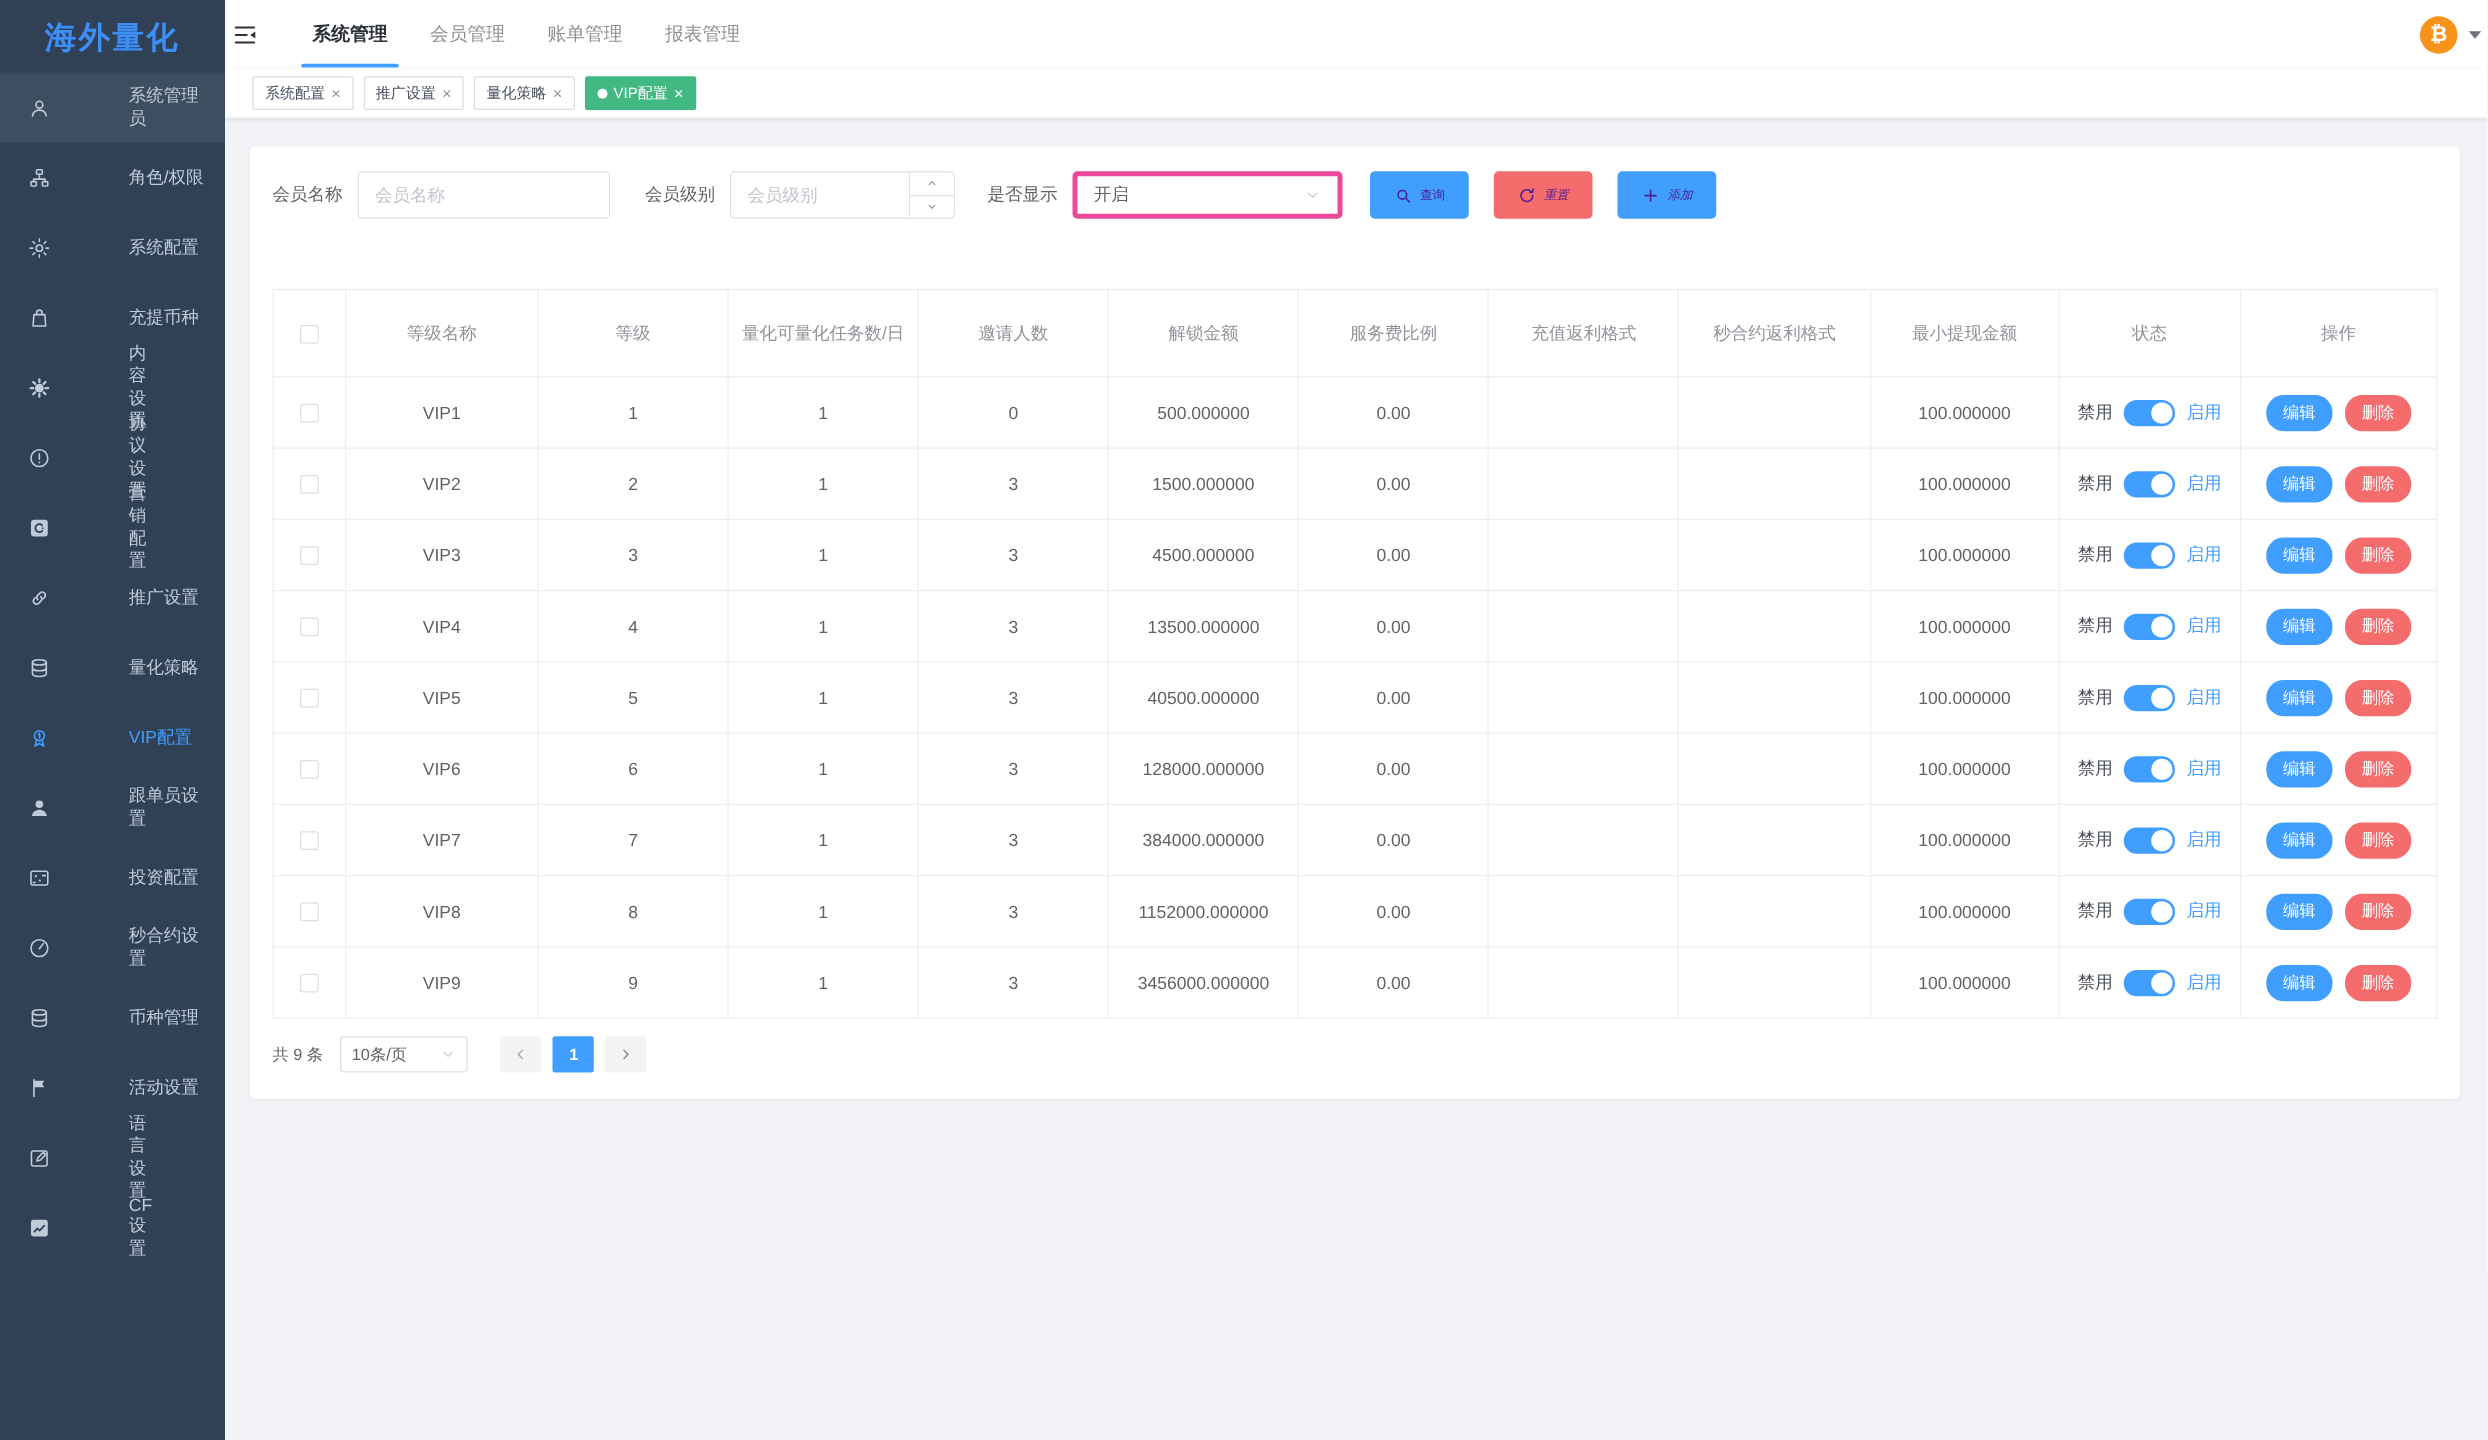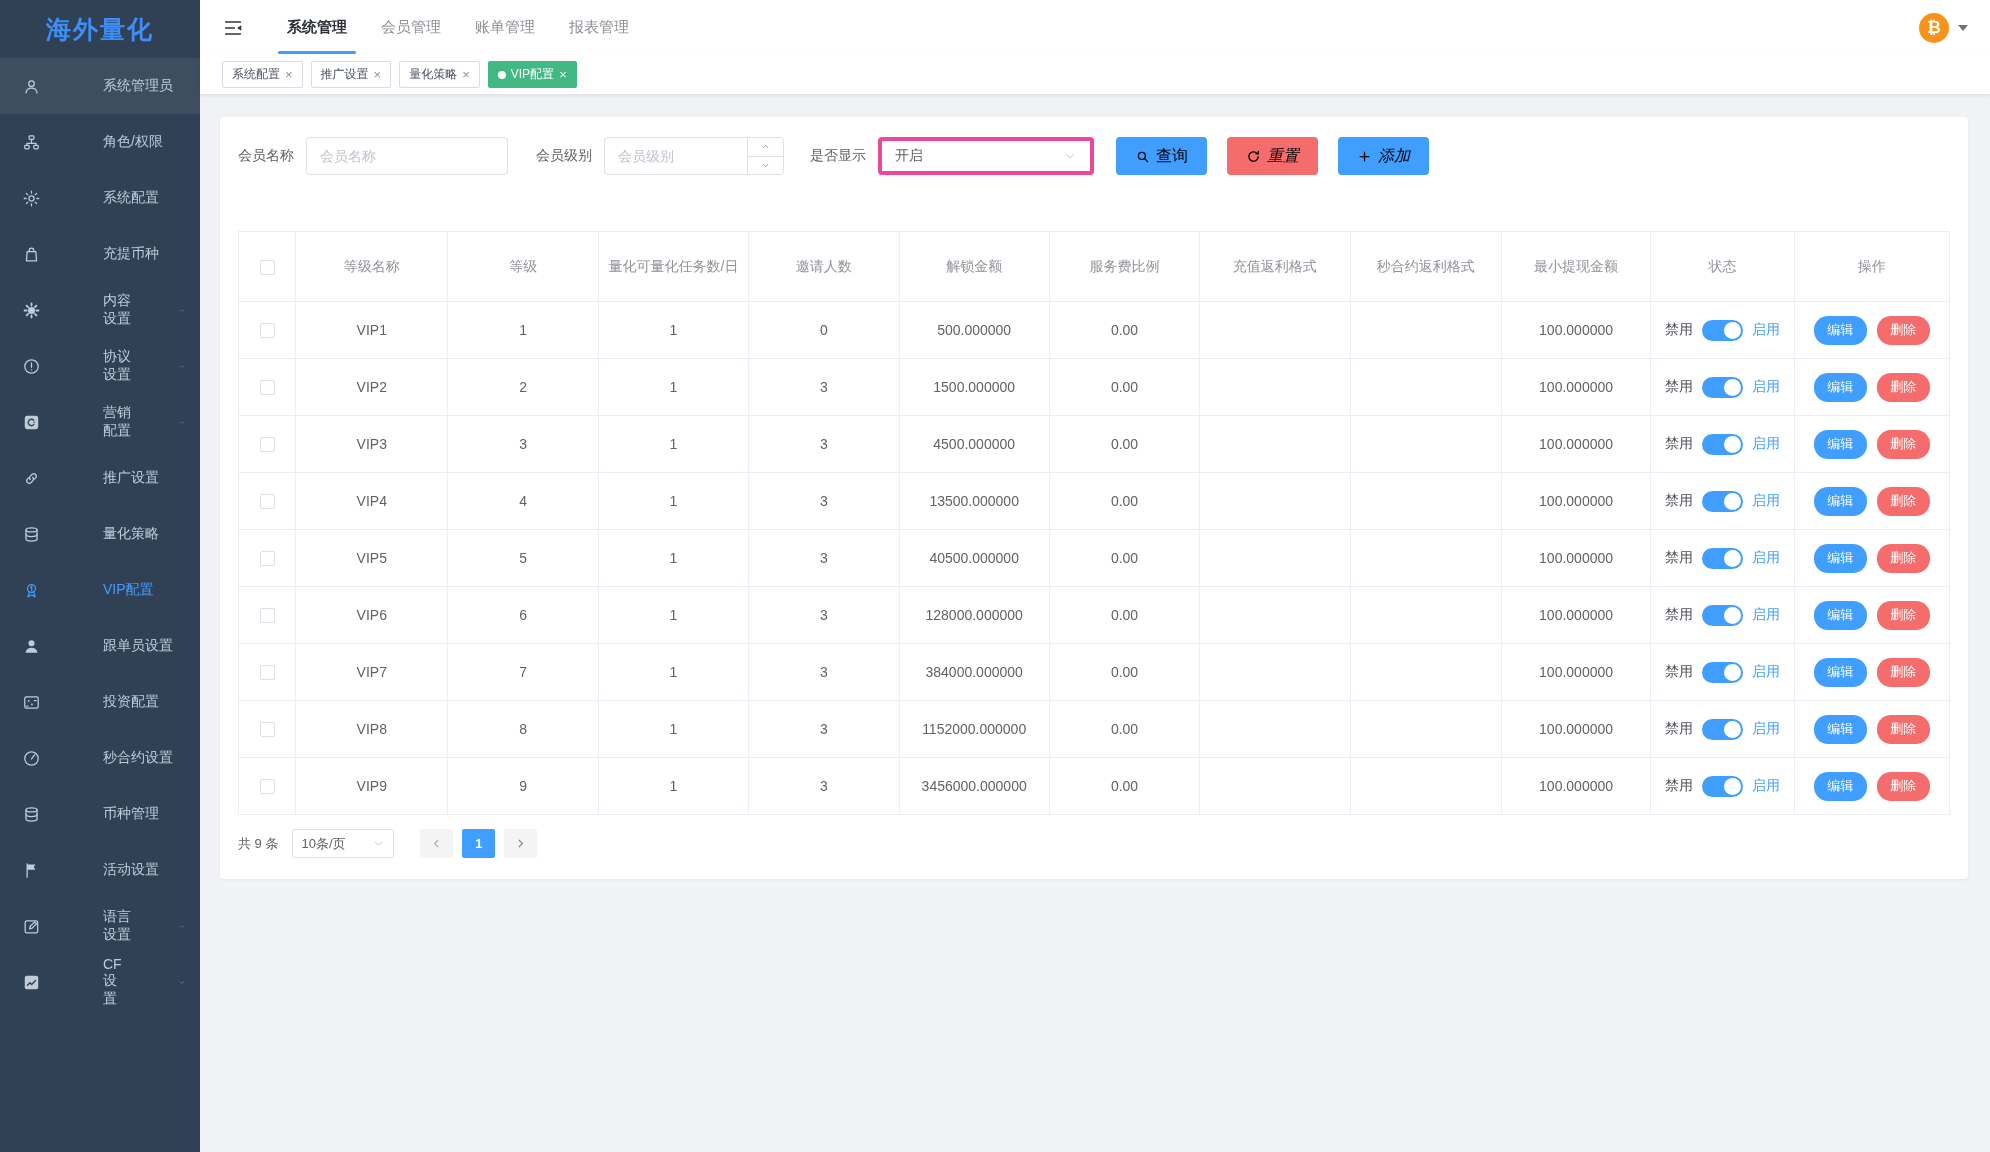--- a/index.html
+++ b/index.html
@@ -1,36 +1,36 @@
 <!DOCTYPE html>
 <html><head>
 <meta charset="utf-8">
 <style>
   * { margin:0; padding:0; box-sizing:border-box; }
   html,body { width:1990px; height:1152px; overflow:hidden; }
   body { font-family:"Liberation Sans","DejaVu Sans",sans-serif; background:#f0f2f5; color:#606266; }
   .app { display:flex; width:1990px; height:1152px; }
 
   
-  .sidebar { width:200px; flex-shrink:0; background:#304156; height:100%; }
+  .sidebar { width:180px; flex-shrink:0; background:#304156; height:100%; }
   .logo { height:58px; display:flex; align-items:center; justify-content:center;
           font-size:25px; font-weight:bold; color:#3e8ef7; letter-spacing:2px; }
   .side-item { height:56px; display:flex; align-items:center; padding:0 14px 0 22px;
                color:#bfcbd9; font-size:14px; cursor:pointer;gap:48px; }
   .side-item.highlighted { background:rgba(255,255,255,0.07); }
   .side-item.active { color:#409eff; }
   .s-icon { width:19px; height:19px; margin-right:14px; display:inline-flex; flex-shrink:0; }
   .s-icon svg { width:100%; height:100%; }
   .s-chev { margin-left:auto; width:13px; height:13px; color:#99a6b5; display:inline-flex; }
   .s-chev svg { width:100%; height:100%; }
 
   
   .main { flex:1; display:flex; flex-direction:column; min-width:0; }
 
-  .topbar { height:55px; background:#fff; display:flex; align-items:center; padding:0 22px; flex-shrink:0; }
+  .topbar { height:55px; background:#fff; display:flex; align-items:center; padding:0 5px; flex-shrink:0; }
   .fold { width:22px; height:22px; color:#303133; margin-right:26px; cursor:pointer; display:inline-flex; }
   .fold svg { width:100%; height:100%; }
   .nav-tabs { display:flex; height:100%; }
   .nav-tab { padding:0 17px; height:100%; display:flex; align-items:center; font-size:15px;
              color:#8d9095; cursor:pointer; position:relative; }
   .nav-tab.active { color:#2b2f36; font-weight:bold; }
   .nav-tab.active::after { content:""; position:absolute; left:8px; right:8px; bottom:1px;
              height:3px; background:#409eff; border-radius:2px; }
   .topbar-right { margin-left:auto; display:flex; align-items:center; gap:9px; }
   .avatar { width:30px; height:30px; border-radius:50%; background:#f7931a; color:#fff;
@@ -67,21 +67,21 @@
   .spin-btn { flex:1; display:flex; align-items:center; justify-content:center; background:#fff;
               color:#8f939a; cursor:pointer; }
   .spin-btn + .spin-btn { border-top:1px solid #dcdfe6; }
   .spin-btn svg { width:11px; height:11px; }
   .gap28 { width:28px; flex-shrink:0; }
   .select { width:216px; height:38px; border:4px solid #ec4899; border-radius:4px; display:flex;
             align-items:center; justify-content:space-between; padding:0 13px; cursor:pointer;
             color:#606266; background:#fff; }
   .select .chev { width:14px; height:14px; color:#c0c4cc; display:inline-flex; }
   .select .chev svg { width:100%; height:100%; }
-  .btn { height:38px; padding:0 19px; border:none; border-radius:4px; color:#000000; font-size:16px;
+  .btn { height:38px; padding:0 19px; border:none; border-radius:4px; color:#4c1d95; font-size:10px;
          display:inline-flex; align-items:center; gap:6px; cursor:pointer;
          font-family:"Liberation Sans","DejaVu Sans",sans-serif; }
   .btn svg { width:15px; height:15px; }
   .btn-blue { background:#409eff; }
   .btn-red  { background:#f56c6c; }
   .ml22 { margin-left:22px; } .ml12 { margin-left:20px;font-style:italic; }
 
   
   table { width:100%; border-collapse:collapse; table-layout:fixed; font-size:14px; }
   th, td { border:1px solid #ebeef5; text-align:center; padding:4px 6px; }

